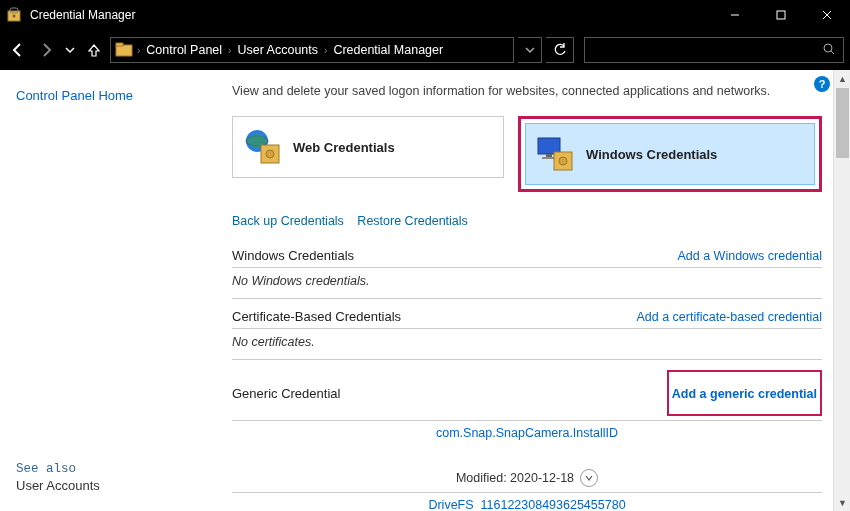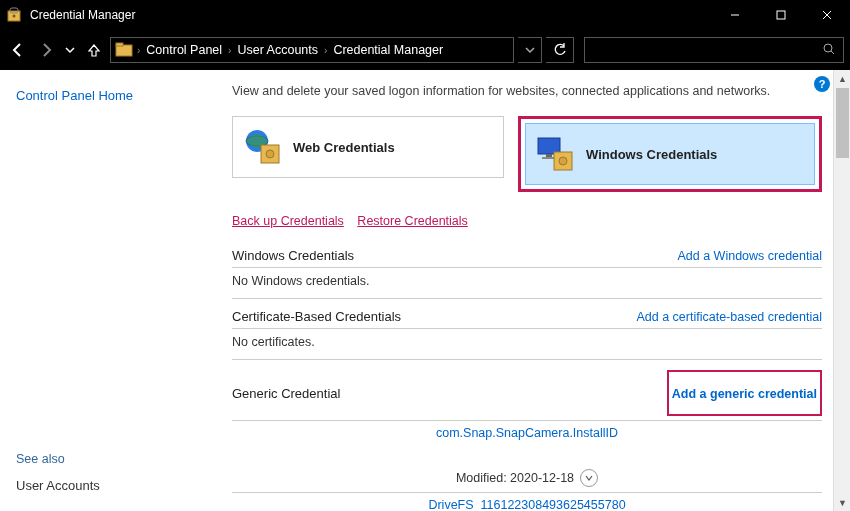--- a/index.html
+++ b/index.html
@@ -21,43 +21,43 @@
   .addrbox .sep { color: #888; font-size: 10px; }
   .addr-chev { width: 24px; height: 26px; border: 1px solid #555; border-left: none; display:flex;align-items:center;justify-content:center;color:#aaa;}
   .refresh-btn { width: 28px; height: 26px; border: 1px solid #555; border-left:none; display:flex;align-items:center;justify-content:center;color:#fff;}
   .searchbox { width: 260px; height: 26px; border: 1px solid #555; background: #000; margin-left: 6px; display:flex; align-items:center; justify-content:flex-end; padding:0 8px;}
   .searchbox .search-icon { color:#aaa; font-size:12px; }
 
   
   .content { display: flex; height: calc(511px - 70px); background: #fff; position: relative; }
   .sidebar { width: 210px; padding: 18px 16px; font-size: 13px; display:flex; flex-direction:column; justify-content:space-between;}
   .sidebar .link { color: #0066cc; cursor: pointer; }
-  .sidebar .seealso-label { color:#336699; font-size:12.5px; margin-bottom:12px; }
+  .sidebar .seealso-label { color:#336699; font-size:12.5px; margin-bottom:2px;font-family:Liberation Mono, monospace; }
   .sidebar .seealso-link { color:#333; font-size:13px; }
 
   .main { flex: 1; padding: 14px 28px 0 22px; position: relative; overflow:hidden; }
   .main h1 { color: #003399; font-weight: 400; font-size: 19px; margin-bottom: 8px; }
   .main .subtitle { font-size: 12.5px; color: #404040; margin-bottom: 18px; }
 
   .cred-tiles { display:flex; gap:14px; margin-bottom:22px; }
   .tile { width: 290px; height: 62px; border: 1px solid #ccc; display:flex; align-items:center; padding:0 10px; gap:10px; cursor:pointer; }
   .tile.selected { background:#cce8ff; border:1px solid #7abfff; }
   .tile .tile-icon { width:40px; height:40px; }
   .tile .tile-label { font-size:13px; font-weight:700; color:#222; }
 
   .highlight-box { border: 3px solid #c41856; padding: 4px; }
   .highlight-box-generic { border: 2px solid #c41856; padding: 12px 3px; display:inline-block;font-weight:bold; }
 
   .action-links { font-size: 12.5px; margin-bottom: 20px; }
-  .action-links a { color:#be185d; text-decoration:underline; margin-right: 10px; }
+  .action-links a { color:#0369a1; margin-right: 10px; }
 
   .section-head { display:flex; justify-content:space-between; align-items:baseline; border-bottom:1px solid #ccc; padding-bottom:4px; margin-top:10px;}
   .section-head .sh-title { font-size:13px; color:#222; }
   .section-head .sh-link { font-size:12.5px; color:#0066cc; }
-  .section-empty { font-size:12.5px; color:#333; padding:6px 0 10px 0; border-bottom:1px solid #ccc; }
+  .section-empty { font-size:12.5px; color:#333; padding:6px 0 10px 0; border-bottom:1px solid #ccc;font-style:italic; }
 
   .cred-row { display:flex; justify-content:space-between; align-items:center; border-bottom:1px solid #ccc; padding:5px 0; font-size:12.5px;flex-direction:column;}
   .cred-row .cname { color:#0066cc; }
   .cred-row .cmod { color:#333; display:flex; align-items:center; gap:6px;margin-top:29px;}
   .expand-btn { width:18px; height:18px; border:1px solid #999; border-radius:50%; display:flex; align-items:center; justify-content:center; font-size:10px; color:#555; }
 
   
   .help-icon { position:absolute; top:6px; right:20px; width:16px; height:16px; border-radius:50%; background:#0078d4; color:#fff; font-size:11px; display:flex; align-items:center; justify-content:center; font-weight:bold;}
 
   

